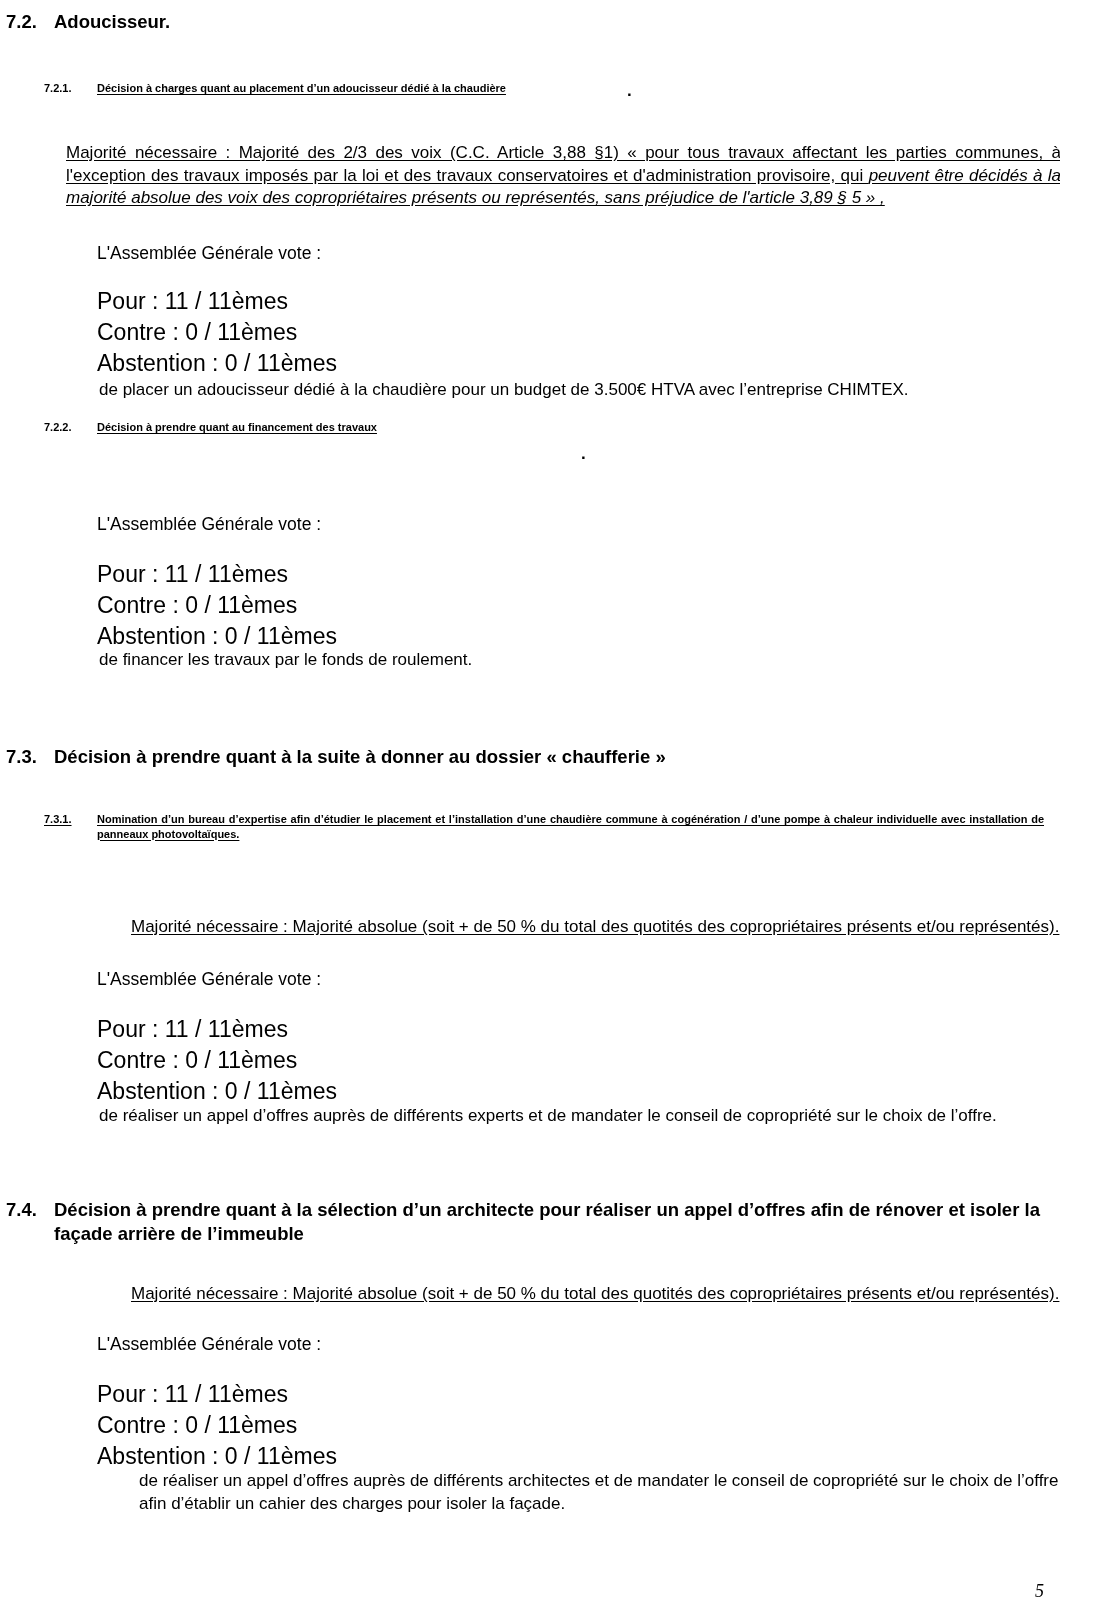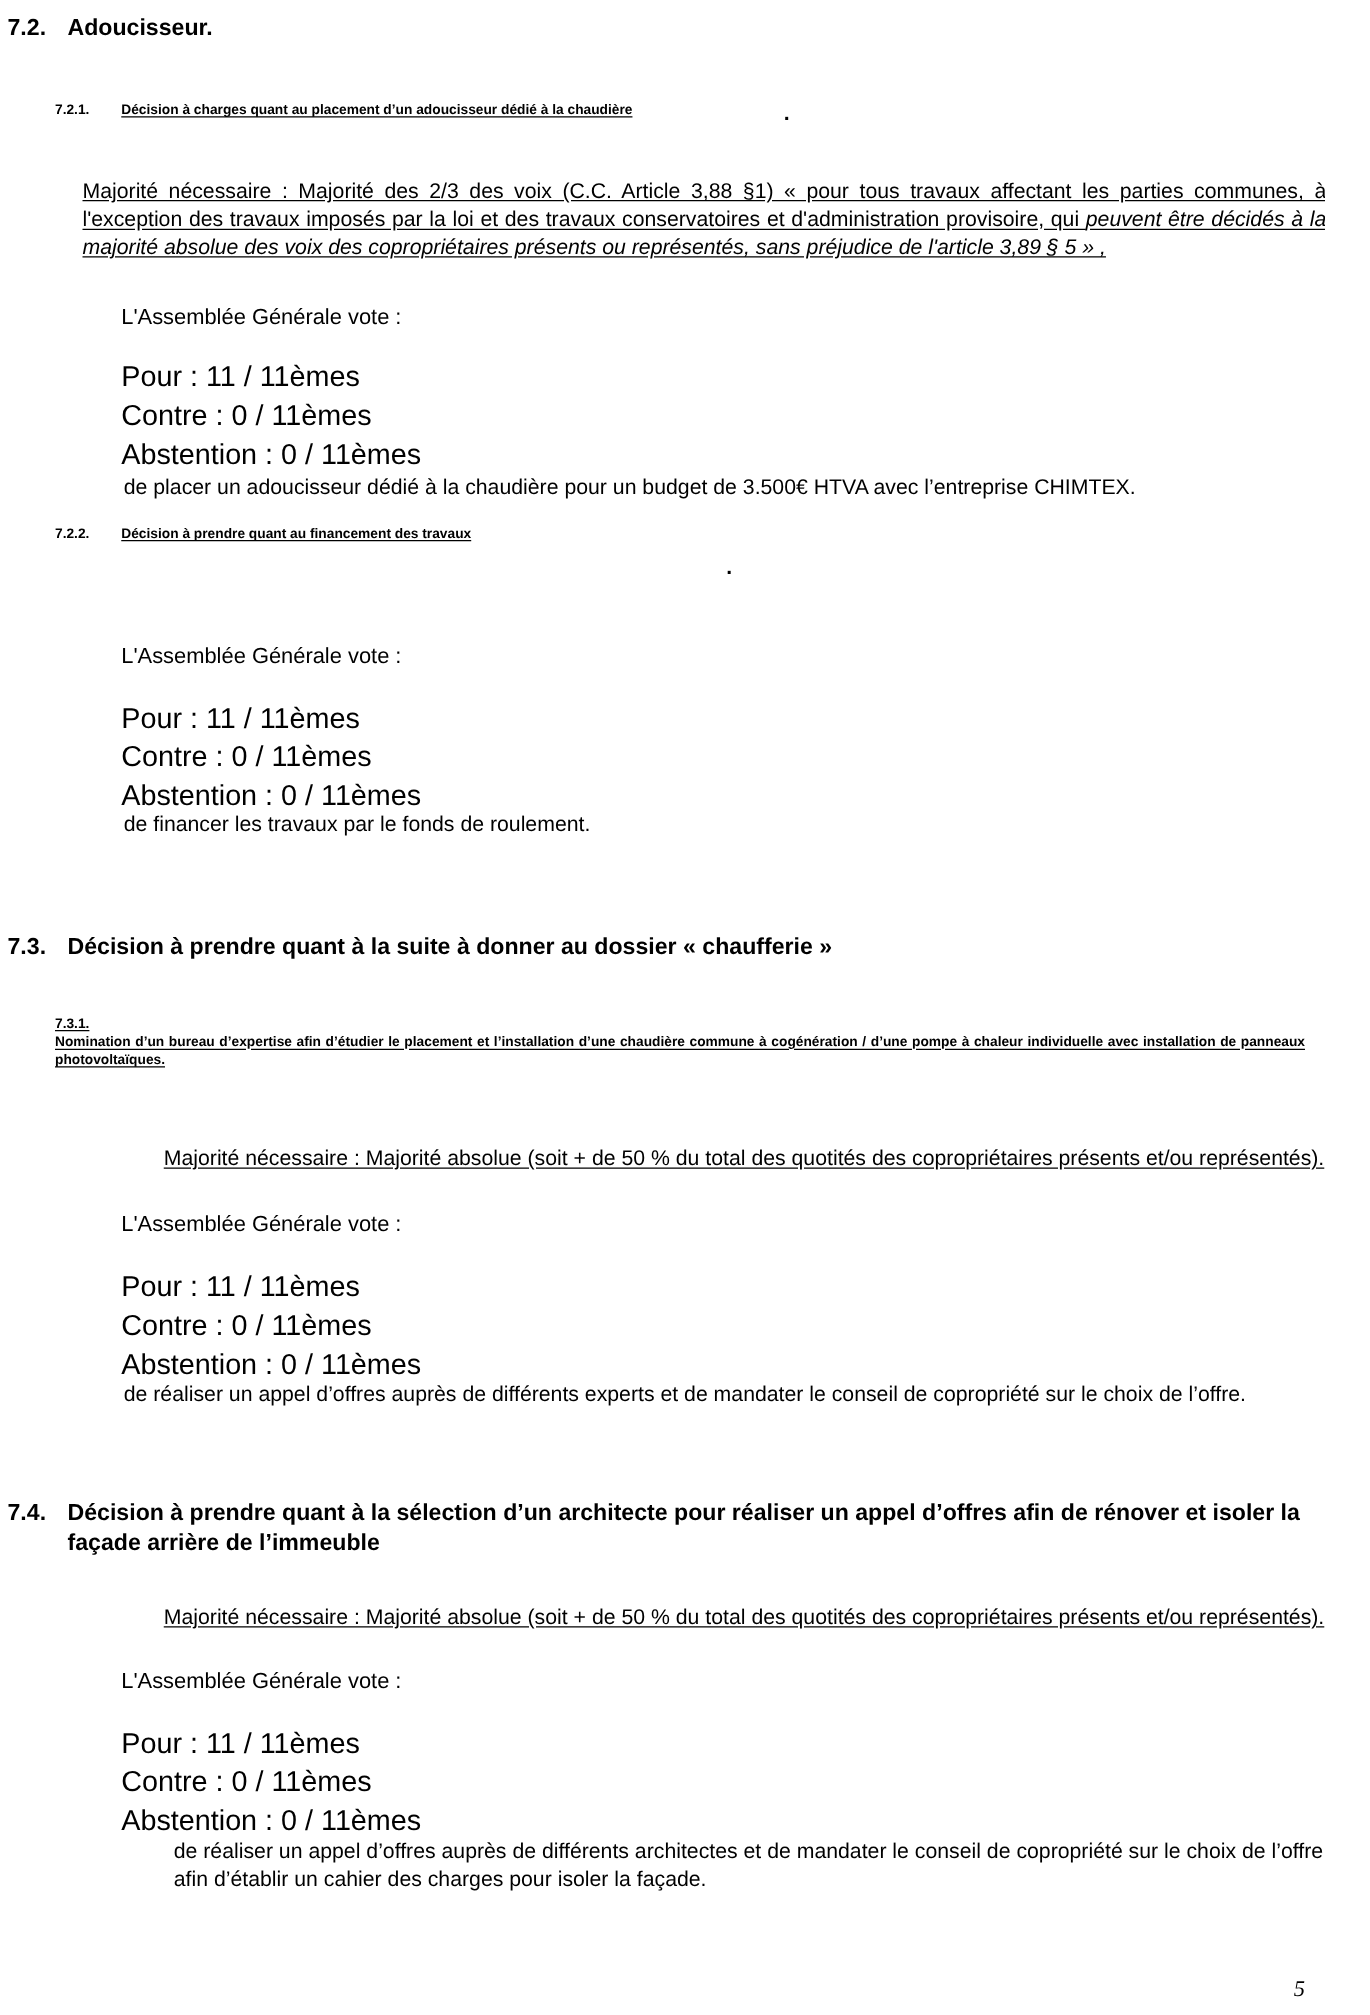--- a/index.html
+++ b/index.html
@@ -153,21 +153,21 @@
     <div class="vote-line">Contre : 0 / 11èmes</div>
     <div class="vote-line">Abstention : 0 / 11èmes</div>
   </div>
   <div class="abs resolution" style="left:99px; top:649px; width:946px;">de financer les travaux par le fonds de roulement.</div>
 
   <div class="abs h2" style="left:6px; top:745px; width:1038px;">
     <span class="num">7.3.</span>
     <span class="txt">Décision à prendre quant à la suite à donner au dossier « chaufferie »</span>
   </div>
 
-  <div class="abs h3 all-underline just" style="left:44px; top:812px; width:1000px;flex-direction:column;">
+  <div class="abs h3 all-underline just" style="left:44px; top:812px; width:1000px;">
     <span class="num">7.3.1.</span>
     <span class="txt">Nomination d’un bureau d’expertise afin d’étudier le placement et l’installation d’une chaudière commune à cogénération / d’une pompe à chaleur individuelle avec installation de panneaux photovoltaïques.</span>
   </div>
 
   <div class="abs para justify underlined" style="left:115px; top:900px; width:930px;">Majorité nécessaire : Majorité absolue (soit + de 50 % du total des quotités des copropriétaires présents et/ou représentés).</div>
 
   <div class="abs vote-intro" style="left:97px; top:968px;">L'Assemblée Générale vote :</div>
   <div class="abs vote-lines" style="left:97px; top:1014px;">
     <div class="vote-line">Pour : 11 / 11èmes</div>
     <div class="vote-line">Contre : 0 / 11èmes</div>

